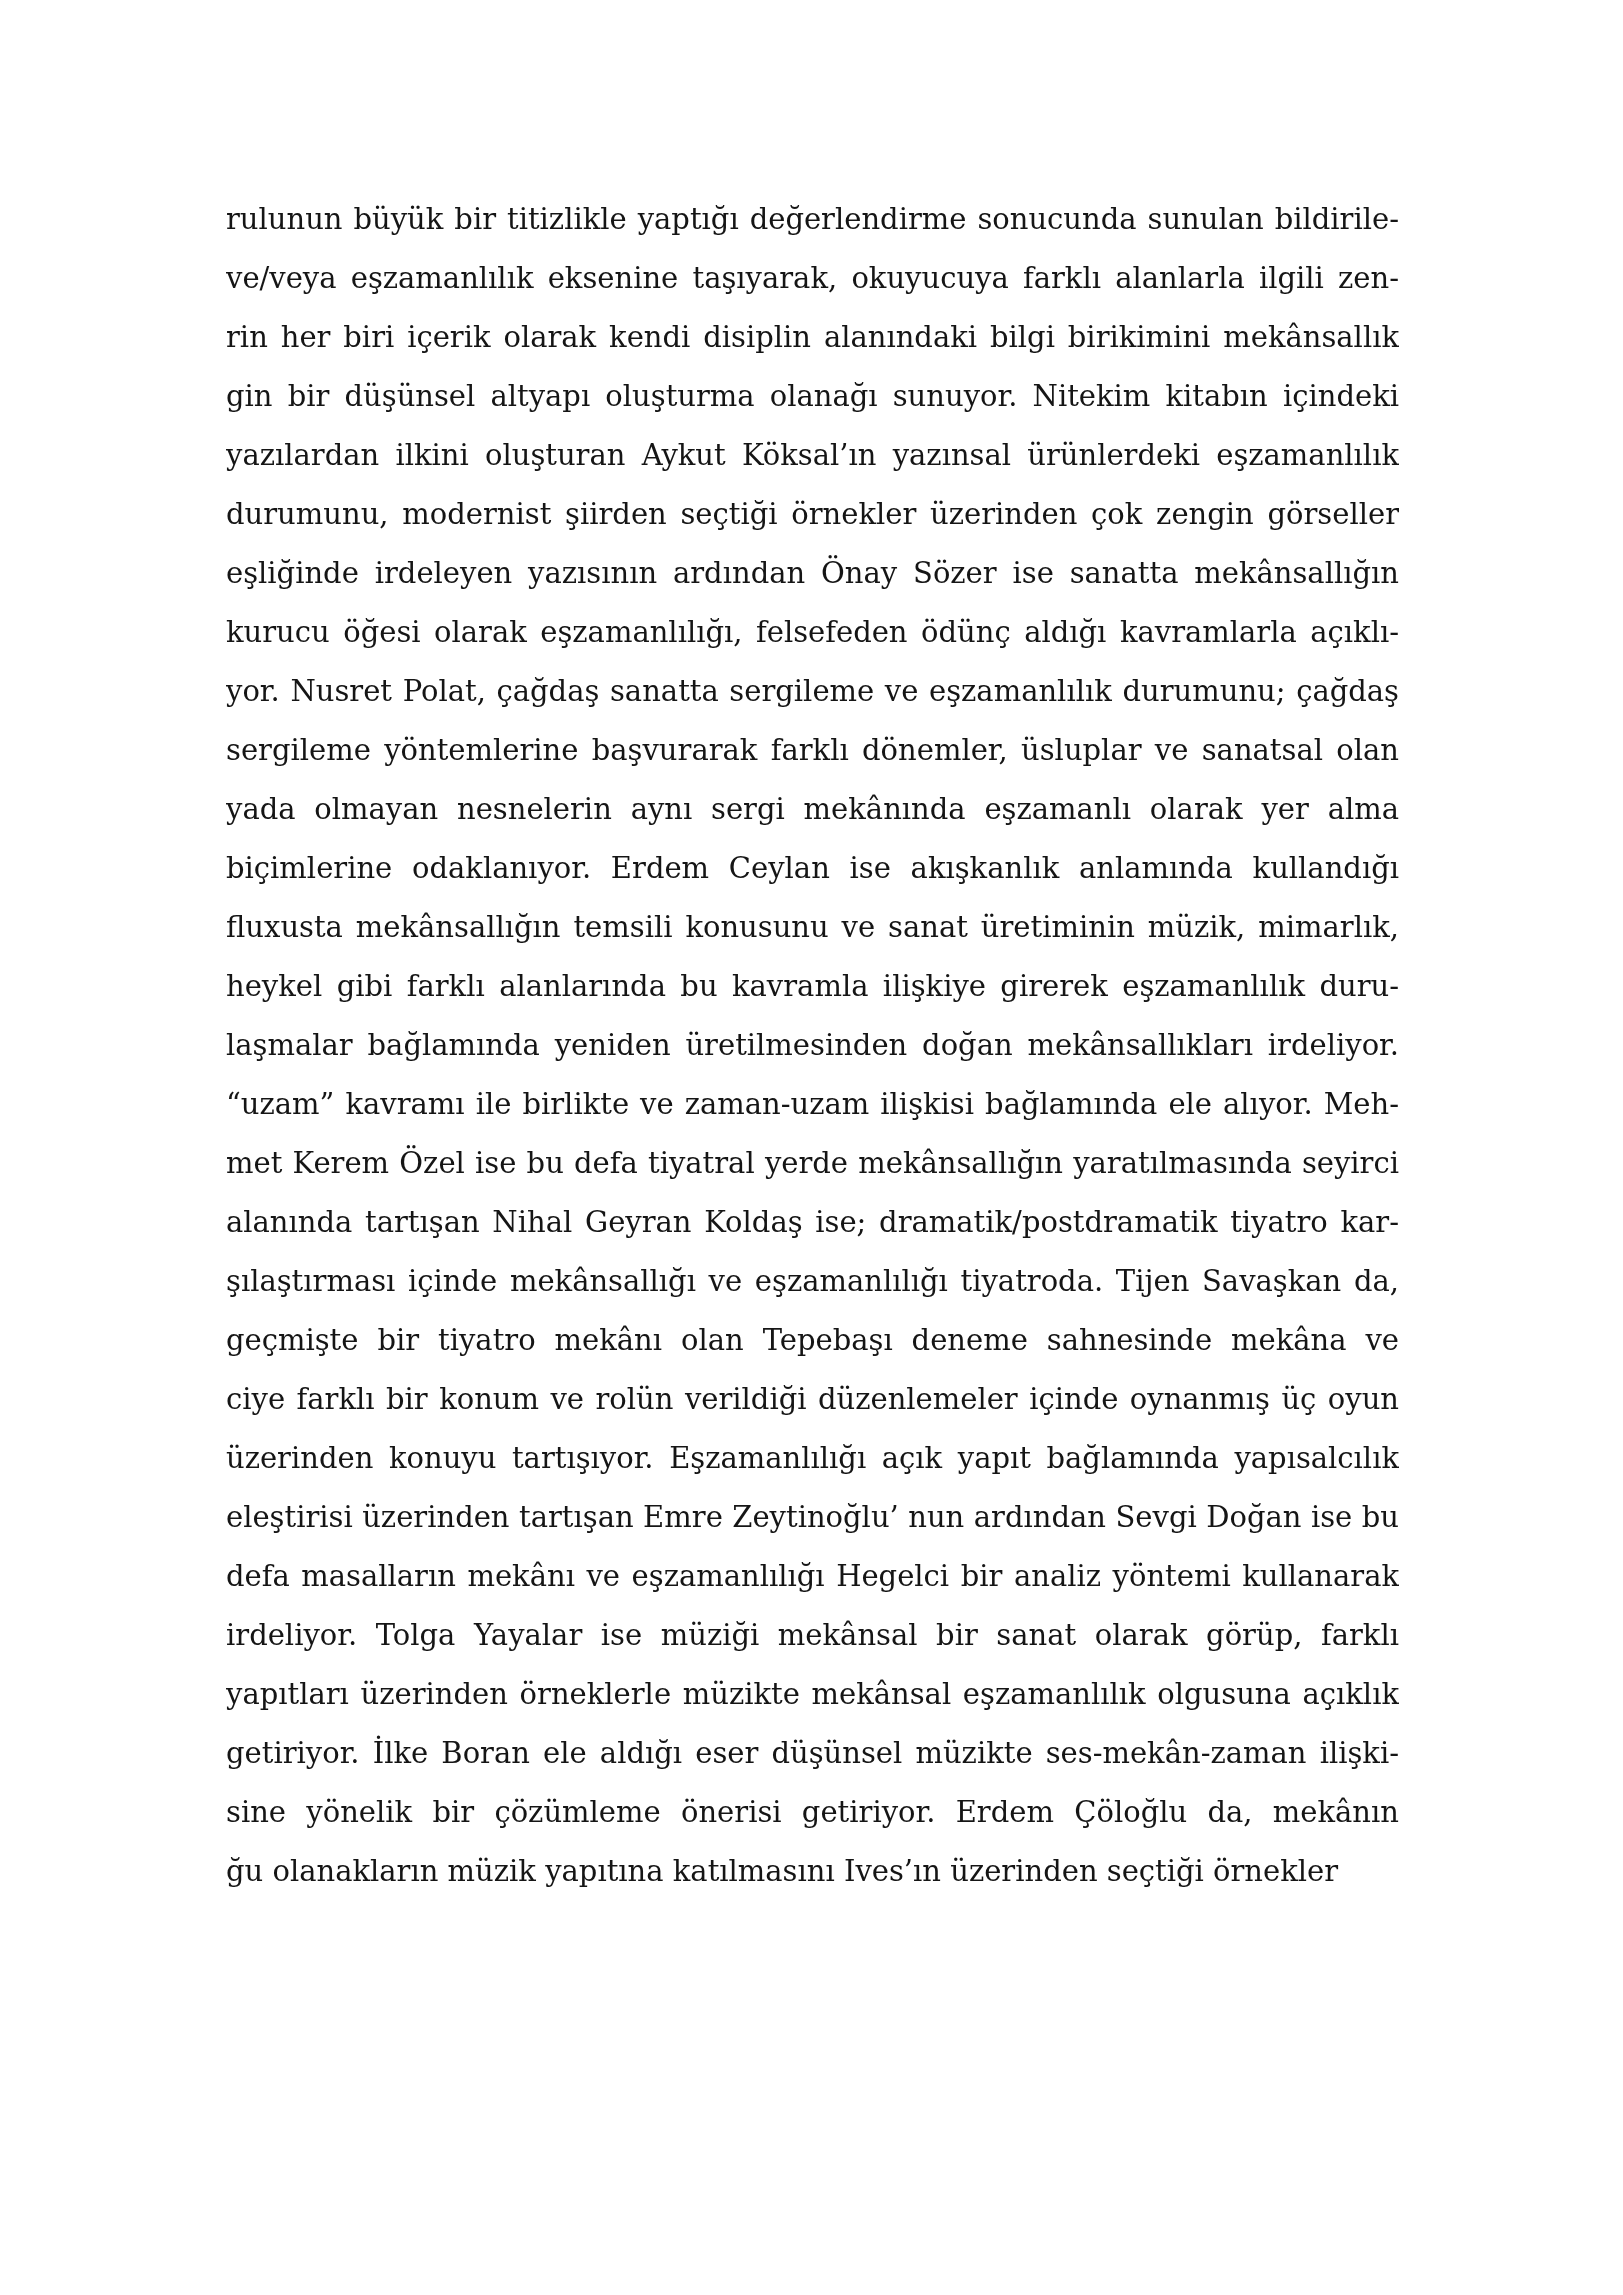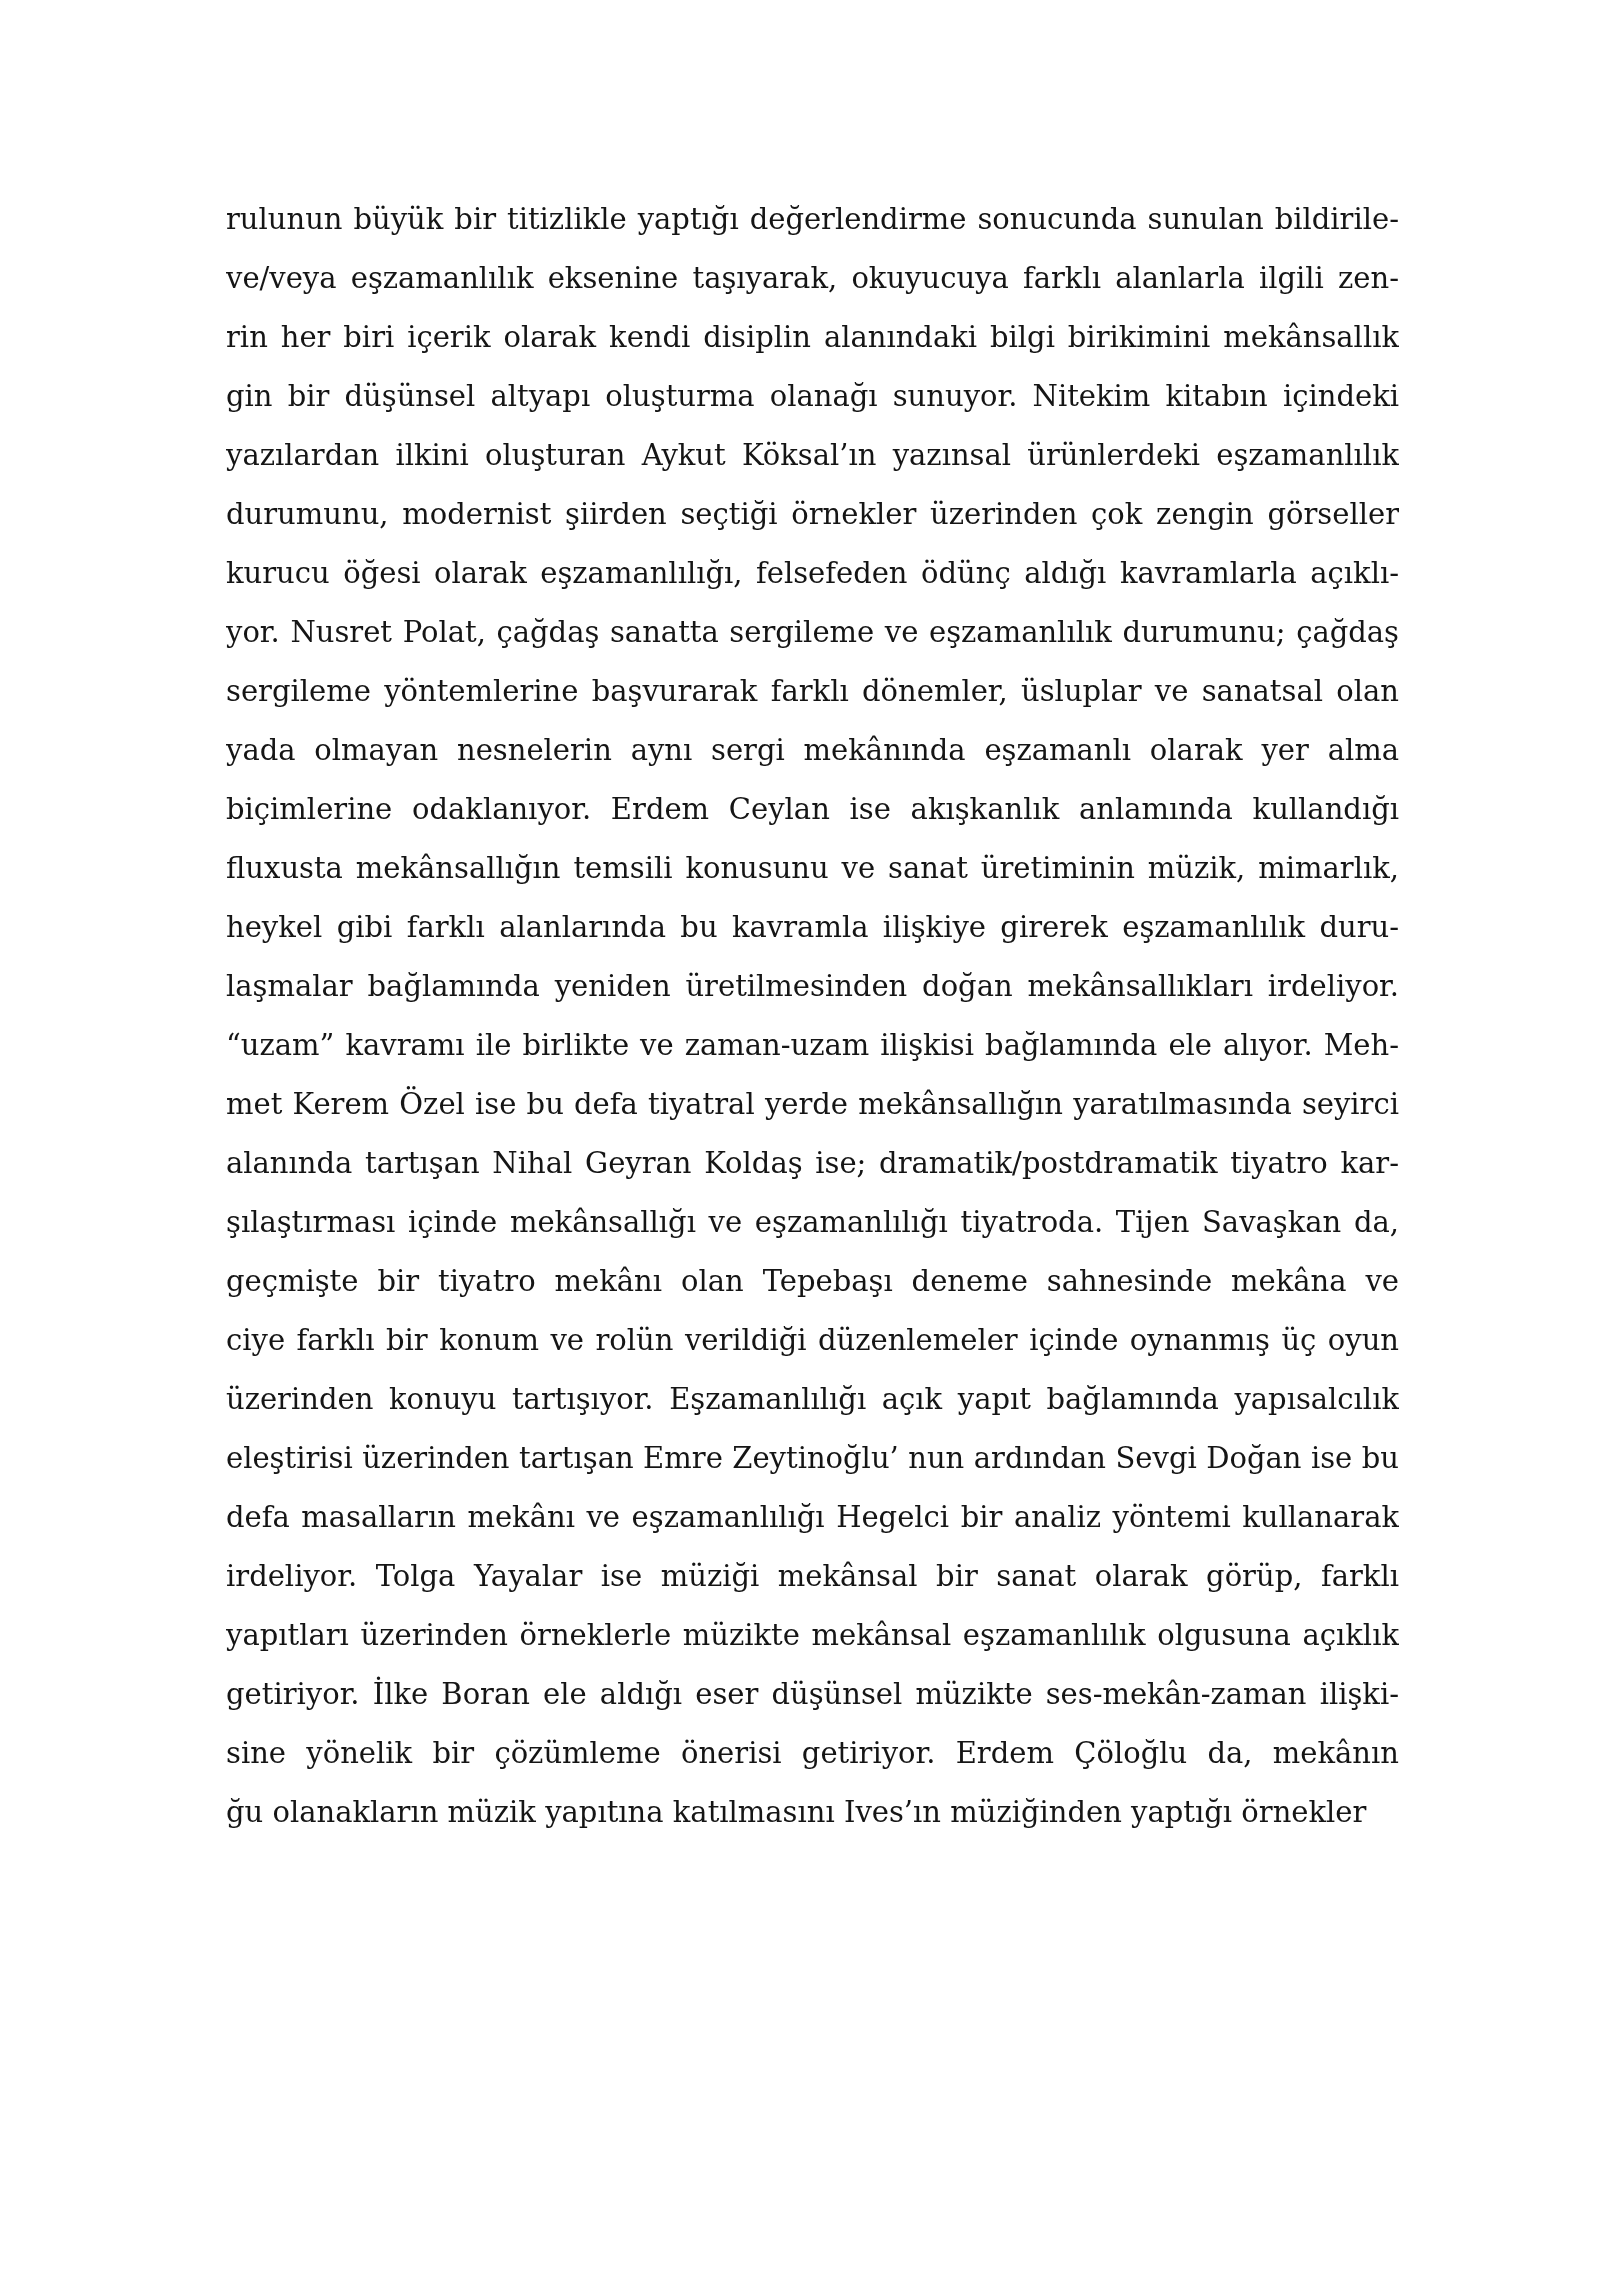--- a/index.html
+++ b/index.html
@@ -42,20 +42,21 @@
 <body>
 
 <div class="page">
   <div class="text-block">
       <div class="line">rulunun büyük bir titizlikle yaptığı değerlendirme sonucunda sunulan bildirile-</div>
       <div class="line">ve/veya eşzamanlılık eksenine taşıyarak, okuyucuya farklı alanlarla ilgili zen-</div>
       <div class="line">rin her biri içerik olarak kendi disiplin alanındaki bilgi birikimini mekânsallık</div>
       <div class="line">gin bir düşünsel altyapı oluşturma olanağı sunuyor. Nitekim kitabın içindeki</div>
       <div class="line">yazılardan ilkini oluşturan Aykut Köksal’ın yazınsal ürünlerdeki eşzamanlılık</div>
       <div class="line">durumunu, modernist şiirden seçtiği örnekler üzerinden çok zengin görseller</div>
+      <div class="line">eşliğinde irdeleyen yazısının ardından Önay Sözer ise sanatta mekânsallığın</div>
       <div class="line">kurucu öğesi olarak eşzamanlılığı, felsefeden ödünç aldığı kavramlarla açıklı-</div>
       <div class="line">yor. Nusret Polat, çağdaş sanatta sergileme ve eşzamanlılık durumunu; çağdaş</div>
       <div class="line">sergileme yöntemlerine başvurarak farklı dönemler, üsluplar ve sanatsal olan</div>
       <div class="line">yada olmayan nesnelerin aynı sergi mekânında eşzamanlı olarak yer alma</div>
       <div class="line">biçimlerine odaklanıyor. Erdem Ceylan ise akışkanlık anlamında kullandığı</div>
       <div class="line">fluxusta mekânsallığın temsili konusunu ve sanat üretiminin müzik, mimarlık,</div>
       <div class="line">heykel gibi farklı alanlarında bu kavramla ilişkiye girerek eşzamanlılık duru-</div>
       <div class="line">laşmalar bağlamında yeniden üretilmesinden doğan mekânsallıkları irdeliyor.</div>
       <div class="line">“uzam” kavramı ile birlikte ve zaman-uzam ilişkisi bağlamında ele alıyor. Meh-</div>
       <div class="line">met Kerem Özel ise bu defa tiyatral yerde mekânsallığın yaratılmasında seyirci</div>
@@ -63,16 +64,16 @@
       <div class="line">şılaştırması içinde mekânsallığı ve eşzamanlılığı tiyatroda. Tijen Savaşkan da,</div>
       <div class="line">geçmişte bir tiyatro mekânı olan Tepebaşı deneme sahnesinde mekâna ve seyir-</div>
       <div class="line">ciye farklı bir konum ve rolün verildiği düzenlemeler içinde oynanmış üç oyun</div>
       <div class="line">üzerinden konuyu tartışıyor. Eşzamanlılığı açık yapıt bağlamında yapısalcılık</div>
       <div class="line">eleştirisi üzerinden tartışan Emre Zeytinoğlu’ nun ardından Sevgi Doğan ise bu</div>
       <div class="line">defa masalların mekânı ve eşzamanlılığı Hegelci bir analiz yöntemi kullanarak</div>
       <div class="line">irdeliyor. Tolga Yayalar ise müziği mekânsal bir sanat olarak görüp, farklı müzik</div>
       <div class="line">yapıtları üzerinden örneklerle müzikte mekânsal eşzamanlılık olgusuna açıklık</div>
       <div class="line">getiriyor. İlke Boran ele aldığı eser düşünsel müzikte ses-mekân-zaman ilişki-</div>
       <div class="line">sine yönelik bir çözümleme önerisi getiriyor. Erdem Çöloğlu da, mekânın sundu-</div>
-      <div class="line last">ğu olanakların müzik yapıtına katılmasını Ives’ın müziğinden yaptığı örnekler</div>
+      <div class="line last">ğu olanakların müzik yapıtına katılmasını Ives’ın üzerinden seçtiği örnekler</div>
     </div>
 </div>
 
 
 </body></html>

